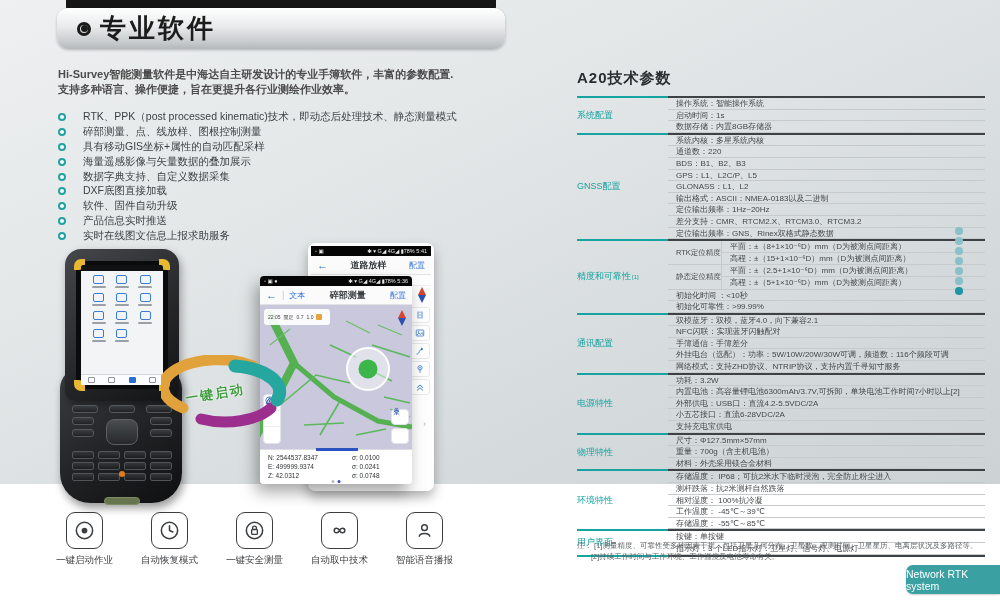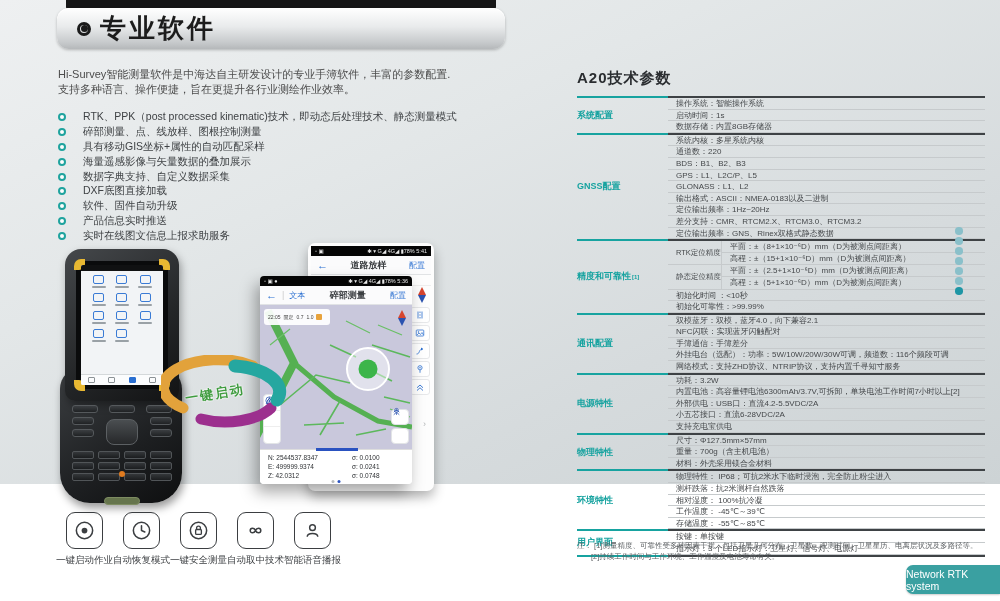--- a/index.html
+++ b/index.html
@@ -11,21 +11,21 @@
   
   .hdr-dark { position:absolute; left:66px; top:0; width:430px; height:12px; background:#161617; border-radius:0 0 5px 5px; }
   .hdr-silver { position:absolute; left:57px; top:8px; width:448px; height:41px; border-radius:12px;
                 background:linear-gradient(#ffffff 0%,#e9ebec 45%,#c6c9cb 85%,#b5b8ba 100%);
                 box-shadow:0 1px 3px rgba(0,0,0,.25), inset 0 1px 0 #fff;
                 display:flex; align-items:center; padding-left:20px; gap:9px; }
   .ring { width:14px; height:14px; border:3px solid #1b1b1b; border-radius:50%; display:flex; align-items:center; justify-content:center; }
   .ring i { width:7px; height:7px; background:#1b1b1b; border-radius:50%; }
   .page-title { font-size:26px; font-weight:700; color:#1c1c1c; letter-spacing:3px; }
 
-  .intro { position:absolute; left:58px; top:67px; width:450px; font-size:11px; color:#4c4c4c; line-height:15px; }
+  .intro { position:absolute; left:58px; top:67px; width:450px; font-size:11px; color:#4c4c4c; line-height:15px;font-weight:bold; }
 
   .features { position:absolute; left:58px; top:110px; }
   .feature-item { display:flex; align-items:center; gap:17px; height:14.8px; }
   .fbullet { width:8px; height:8px; border:2px solid #1fa39e; border-radius:50%; background:#fdfdfd; flex:0 0 auto; }
   .ftext { font-size:10.5px; color:#3f4245; white-space:nowrap; }
 
   
   .device { position:absolute; left:58px; top:247px; width:128px; height:258px; }
   .dev-top { position:absolute; left:7px; top:2px; width:114px; height:152px; border-radius:16px 16px 10px 10px;
              background:linear-gradient(145deg,#45484b,#232527 60%,#121314); box-shadow:2px 4px 8px rgba(0,0,0,.35); }
@@ -94,31 +94,31 @@
   .bluebar { position:absolute; left:56px; top:-2px; width:42px; height:3px; background:#2a52c0; }
   .pgdots { position:absolute; left:50%; bottom:1px; display:flex; gap:3px; transform:translateX(-50%); }
   .pgdots i { width:3px; height:3px; border-radius:50%; background:#b8bcbe; }
   .pgdots i.on { background:#2a52c0; }
   .btool { position:absolute; right:4px; width:20px; }
   .btool .cell { height:16px; background:#fff; border:1px solid #e7e8ea; border-radius:3px; margin-bottom:2px;
                  display:flex; align-items:center; justify-content:center; color:#2a6fd1; }
   .more-arrow { position:absolute; right:8px; top:176px; color:#b3b6b8; font-size:9px; }
 
   
-  .ficons { position:absolute; left:56px; top:512px; display:flex; gap:0; }
+  .ficons { position:absolute; left:56px; top:512px; display:flex; gap:28px; }
   .ficon { display:flex; flex-direction:column; align-items:center; gap:5px; min-width:54px; }
   .fbox { width:37px; height:37px; border:1.7px solid #3b3e41; border-radius:9px; display:flex; align-items:center; justify-content:center; color:#3b3e41; }
   .flabel { font-size:9.5px; color:#3b3e41; white-space:nowrap; }
 
   
   .specs-title { position:absolute; left:577px; top:69px; font-size:15px; font-weight:700; color:#2a2d30; letter-spacing:1px; }
   .spec-table { position:absolute; left:577px; top:96px; width:408px; }
   .spec-section { display:flex; }
   .spec-label { width:91px; flex:0 0 auto; border-top:2px solid #17a3a0; color:#17a3a0; font-size:9px;
-                display:flex; align-items:center;font-weight:bold; }
+                display:flex; align-items:center; }
   .spec-rows { flex:1; border-top:2px solid #3e4245; }
   .spec-row { height:11.6px; line-height:11.6px; font-size:8px; color:#45484b; padding-left:8px;
               border-bottom:1px solid #c6cacc; white-space:nowrap; overflow:hidden; }
   .sub { display:flex; border-bottom:1px solid #c6cacc; }
   .sub-label { width:54px; flex:0 0 auto; font-size:7.5px; color:#45484b; display:flex; align-items:center;
                padding-left:8px; border-right:1px solid #c6cacc; }
   .sub-items { flex:1; }
   .sub-items .spec-row:last-child { border-bottom:none; }
   .spec-section:last-child .spec-rows { border-bottom:2px solid #3e4245; }
   .spec-section:last-child .spec-label { border-bottom:2px solid #17a3a0; }
@@ -568,21 +568,21 @@
           <div class="spec-row">尺寸：Φ127.5mm×57mm</div>
           <div class="spec-row">重量：700g（含主机电池）</div>
           <div class="spec-row">材料：外壳采用镁合金材料</div>
         </div>
       </div>
       <div class="spec-section">
         <div class="spec-label">
           <span>环境特性</span>
         </div>
         <div class="spec-rows">
-          <div class="spec-row">物理特性： IP68；可抗2米水下临时浸泡，完全防止粉尘进入</div>
+          <div class="spec-row">存储温度： IP68；可抗2米水下临时浸泡，完全防止粉尘进入</div>
           <div class="spec-row">测杆跌落：抗2米测杆自然跌落</div>
           <div class="spec-row">相对湿度： 100%抗冷凝</div>
           <div class="spec-row">工作温度： -45℃～39℃</div>
           <div class="spec-row">存储温度： -55℃～85℃</div>
         </div>
       </div>
       <div class="spec-section">
         <div class="spec-label">
           <span>用户界面</span>
         </div>

